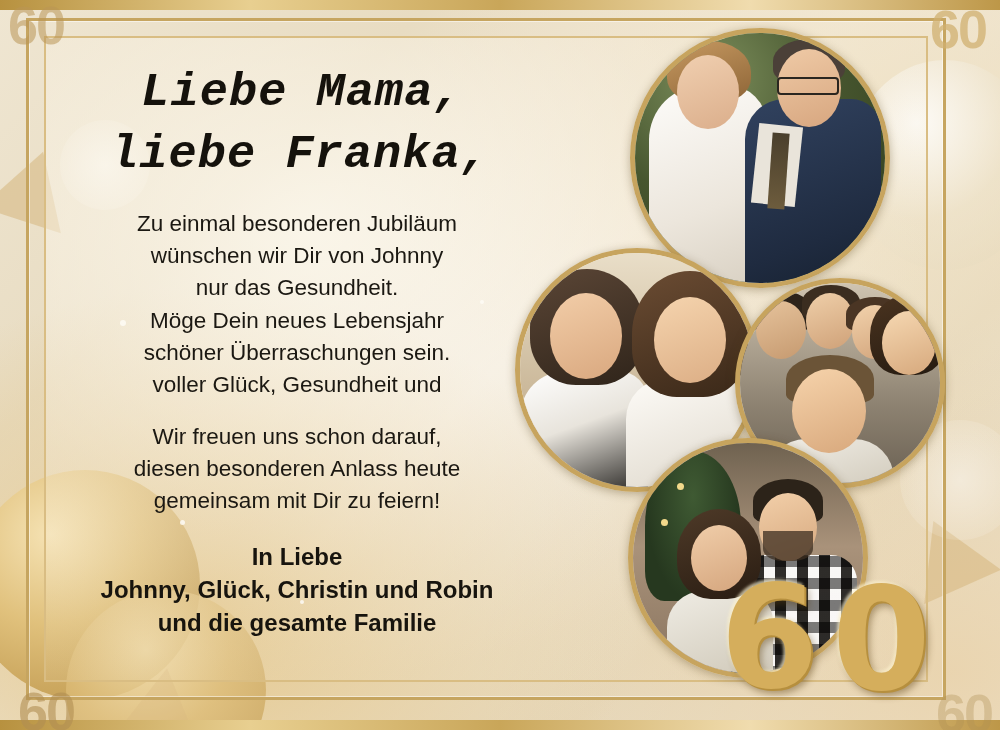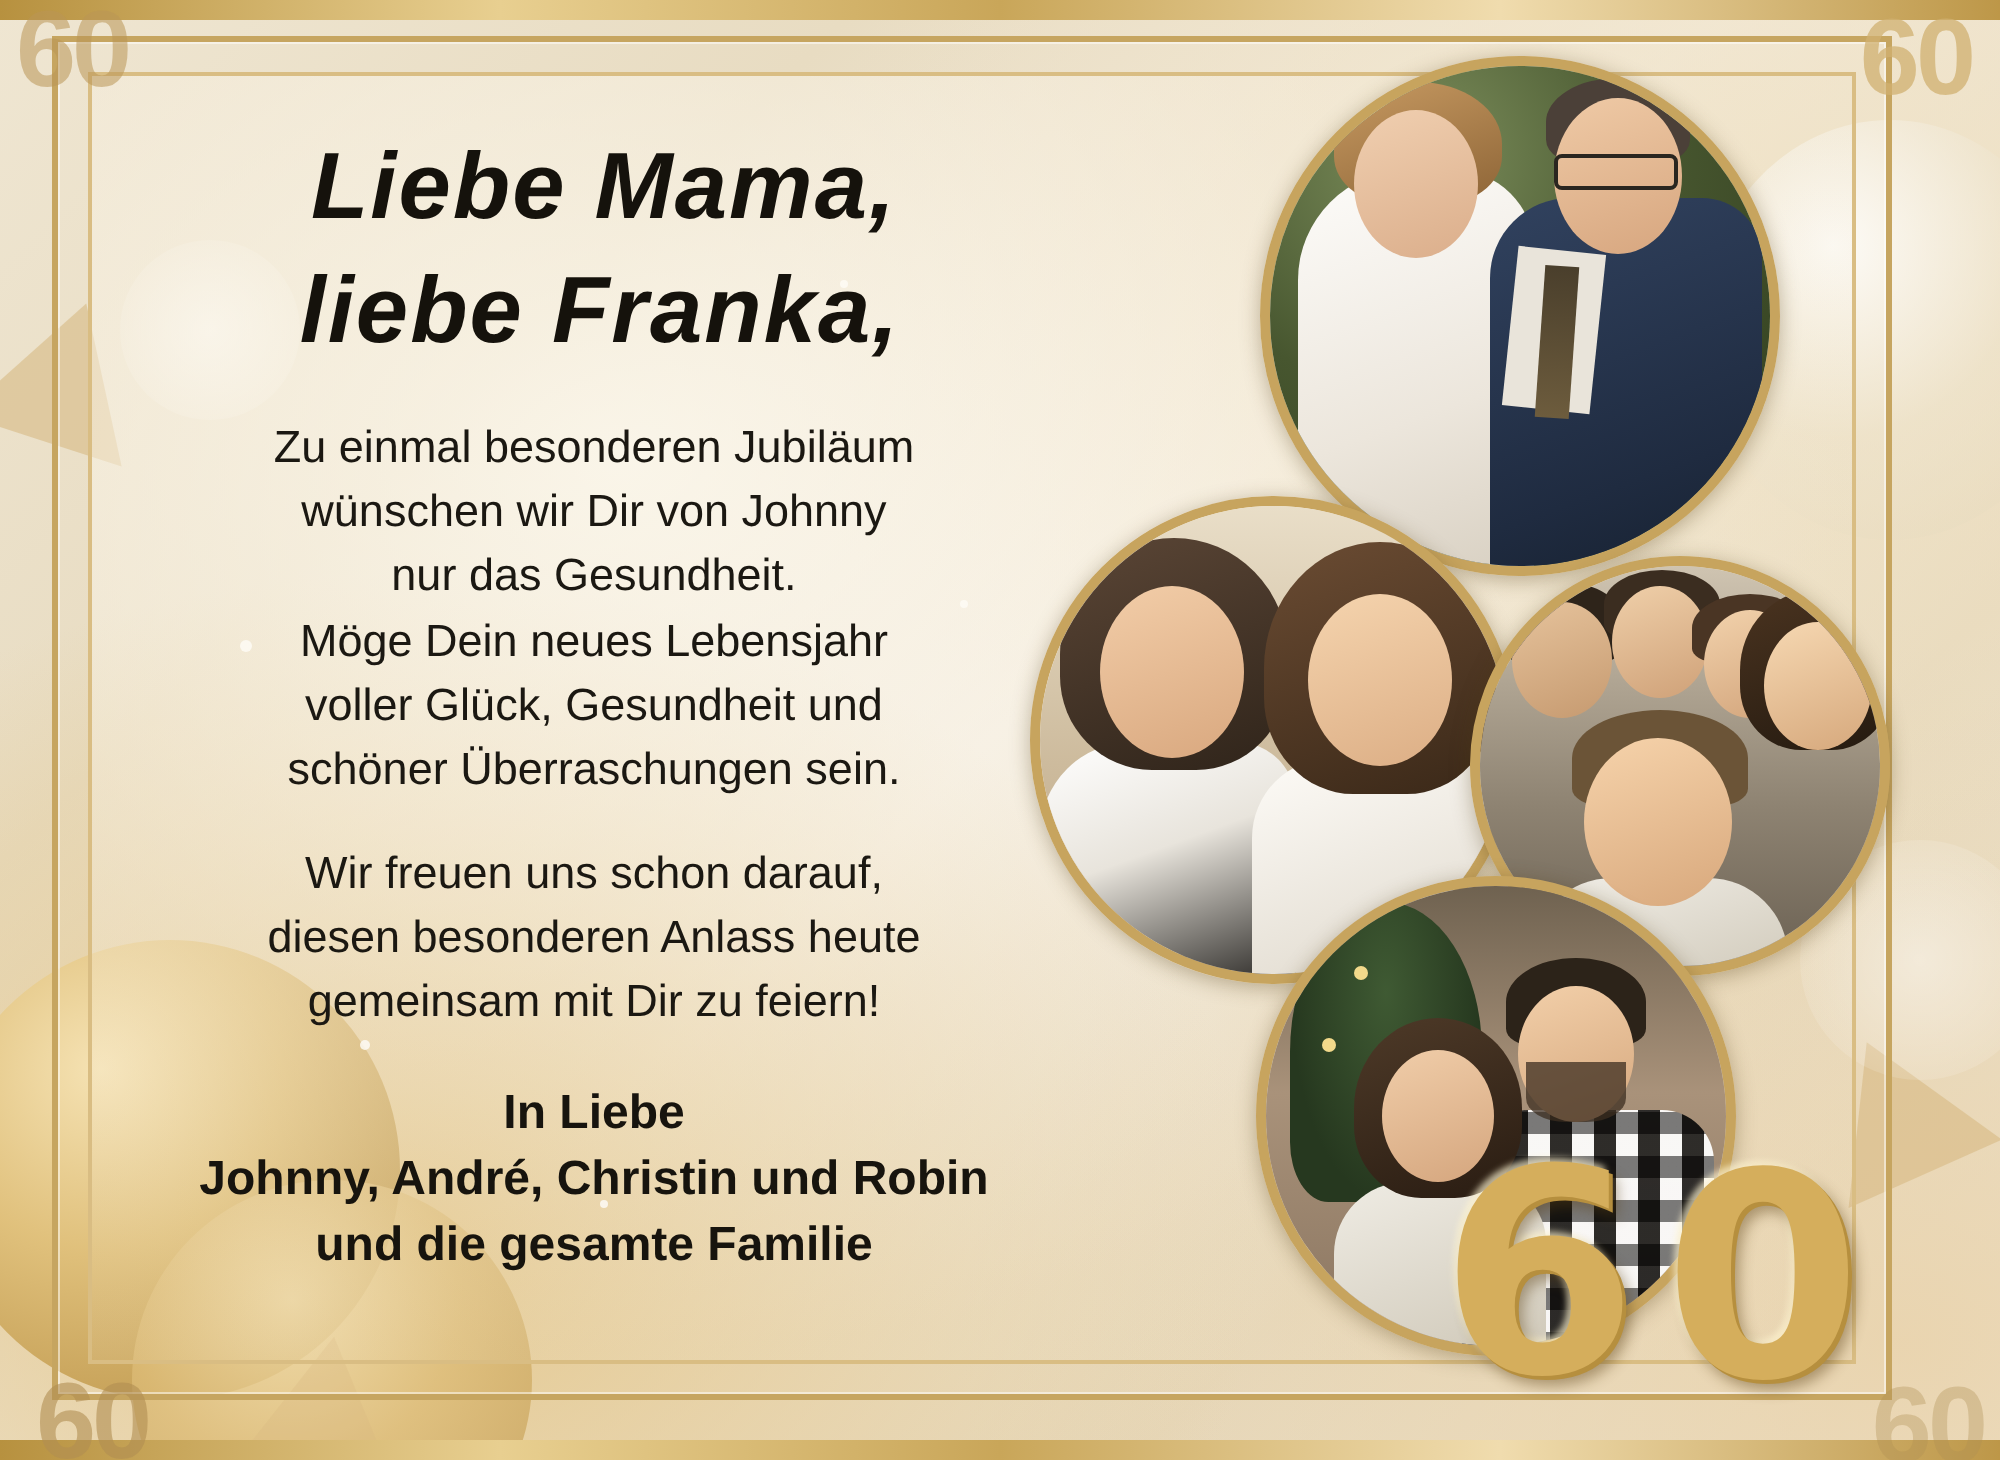--- a/index.html
+++ b/index.html
@@ -74,21 +74,21 @@
 
   
   .text-col {
     position: absolute;
     left: 62px; top: 62px;
     width: 470px;
     text-align: center;
     color: #1d1a14;
   }
   .script {
-    font-family: Liberation Sans, sans-serif;
+    font-family: Liberation Mono, monospace;
     font-style: italic;
     font-weight: bold;
     font-size: 47px;
     line-height: 1.32;
     letter-spacing: 1px;
     color: #15120c;
   }
   .script .l1 { display: block; padding-left: 10px; }
   .script .l2 { display: block; padding-left: 6px; }
   .headline {
@@ -359,33 +359,33 @@
       <span class="l2">liebe Franka,</span>
     </div>
 
 
     <div class="body-text">
       <div class="para">
         <div>Zu einmal besonderen Jubiläum</div>
         <div>wünschen wir Dir von Johnny</div>
         <div>nur das Gesundheit.</div>
         <div>Möge Dein neues Lebensjahr</div>
+        <div>schöner Überraschungen sein.</div>
         <div>voller Glück, Gesundheit und</div>
-        <div>schöner Überraschungen sein.</div>
       </div>
       <div class="para">
         <div>Wir freuen uns schon darauf,</div>
         <div>diesen besonderen Anlass heute</div>
         <div>gemeinsam mit Dir zu feiern!</div>
       </div>
     </div>
 
     <div class="signoff">
       <div>In Liebe</div>
-      <div>Johnny, André, Christin und Robin</div>
+      <div>Johnny, Glück, Christin und Robin</div>
       <div>und die gesamte Familie</div>
     </div>
   </div>
 
   <div class="photo" id="photo-couple">
     <div class="inner">
       <div class="bg"></div>
       <div class="bride"></div>
       <div class="bride-hair"></div>
       <div class="bride-head"></div>

